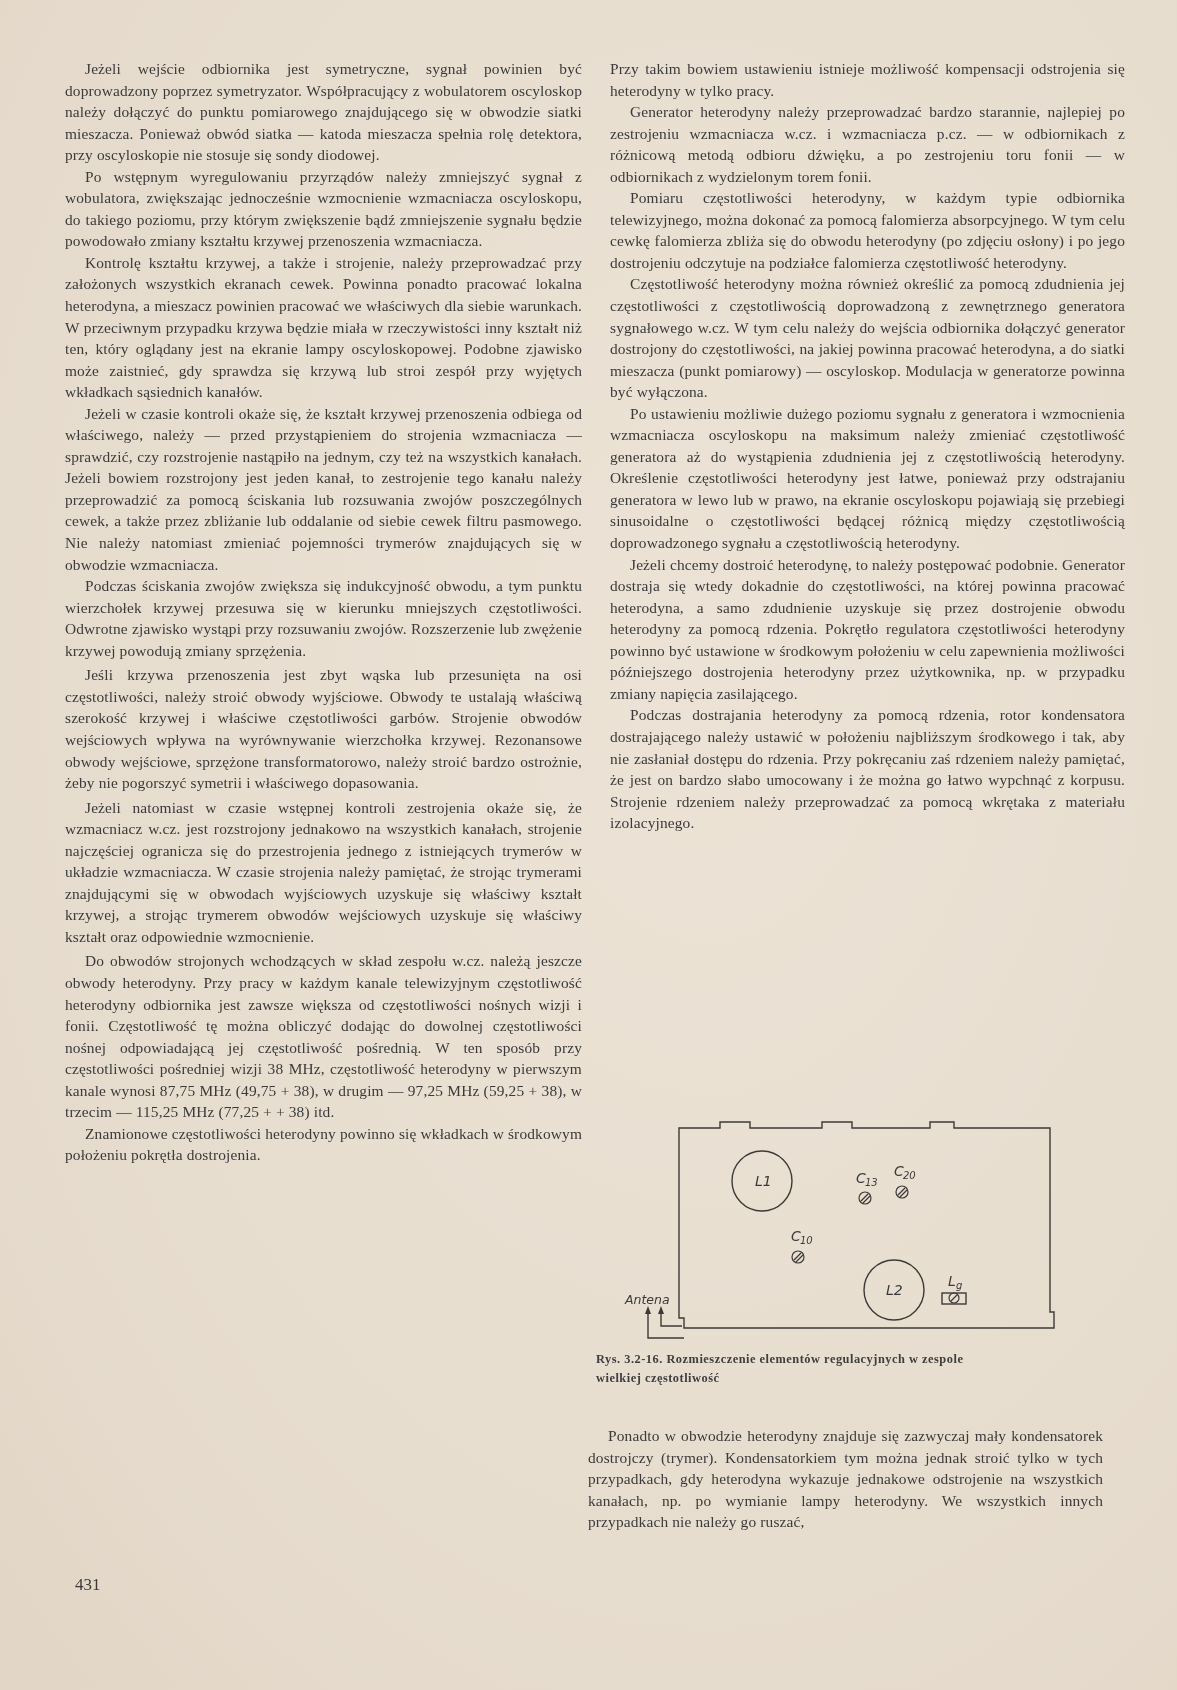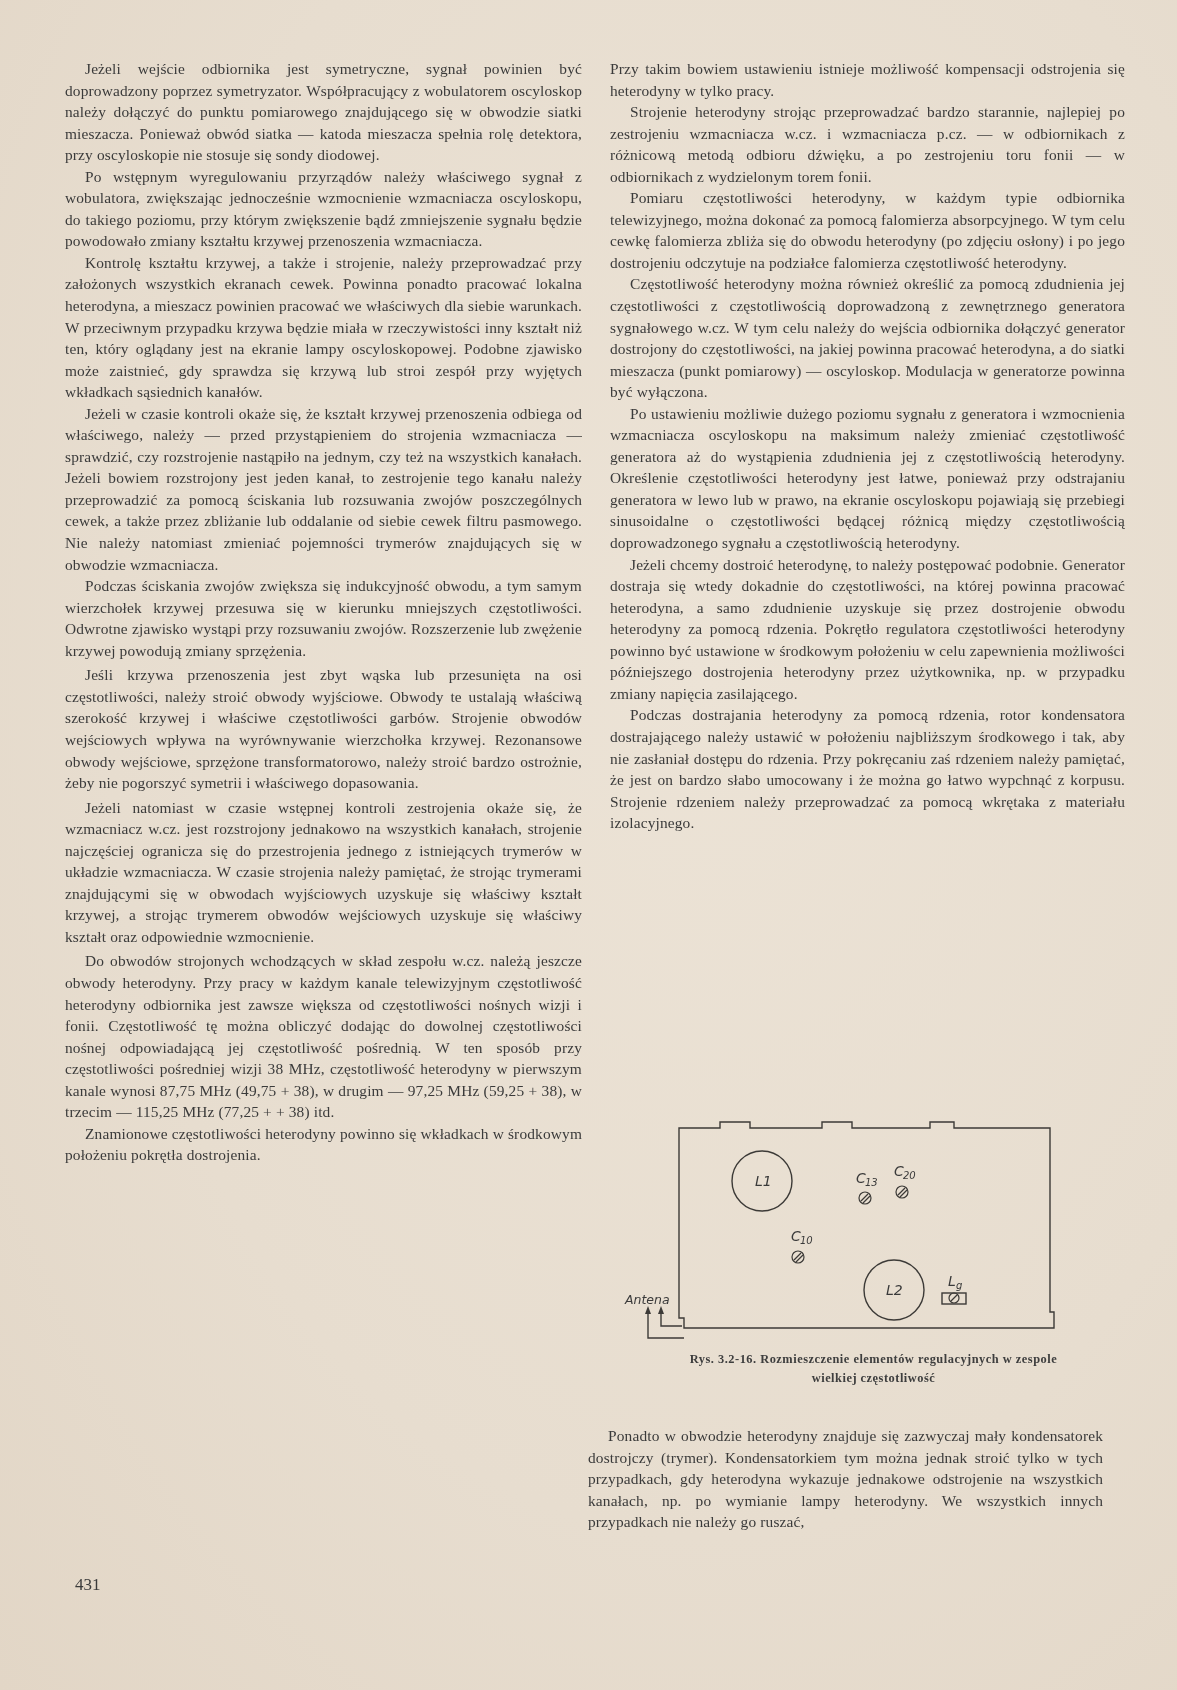--- a/index.html
+++ b/index.html
@@ -26,49 +26,49 @@
   .col-right { left: 610px; top: 58px; width: 515px; }
   .col p { margin: 0; text-indent: 20px; }
   .col p.cont { text-indent: 0; }
   .col p.gap { margin-top: 3px; }
   .figure {
     position: absolute; left: 662px; top: 1128px; width: 395px; height: 220px;
   }
   .figure svg { width: 395px; height: 220px; overflow: visible; }
   .fig-label { font-family: "DejaVu Sans", sans-serif; font-style: italic; fill: #3a3a3a; }
   .caption {
-    position: absolute; left: 616px; top: 1350px; width: 515px;
-    text-align: center; font-weight: bold; font-size: 12.4px; line-height: 19px;
+    position: absolute; left: 596px; top: 1350px; width: 515px;
+    text-align: left; font-weight: bold; font-size: 12.4px; line-height: 19px;
     letter-spacing: 0.5px; color: #3e3e3e;
   }
   .col-right-bottom { left: 588px; top: 1425px; width: 515px; }
   .page-number {
     position: absolute; left: 75px; top: 1575px; font-size: 17px; color: #3a3a3a;
   }
 </style>
 </head>
 <body>
 
 <div class="page">
 
   <div class="col col-left">
     <p>Jeżeli wejście odbiornika jest symetryczne, sygnał powinien być doprowadzony poprzez symetryzator. Współpracujący z wobulatorem oscyloskop należy dołączyć do punktu pomiarowego znajdującego się w obwodzie siatki mieszacza. Ponieważ obwód siatka — katoda mieszacza spełnia rolę detektora, przy oscyloskopie nie stosuje się sondy diodowej.</p>
-    <p>Po wstępnym wyregulowaniu przyrządów należy właściwego sygnał z wobulatora, zwiększając jednocześnie wzmocnienie wzmacniacza oscyloskopu, do takiego poziomu, przy którym zwiększenie bądź zmniejszenie sygnału będzie powodowało zmiany kształtu krzywej przenoszenia wzmacniacza.</p>
+    <p>Po wstępnym wyregulowaniu przyrządów należy zmniejszyć sygnał z wobulatora, zwiększając jednocześnie wzmocnienie wzmacniacza oscyloskopu, do takiego poziomu, przy którym zwiększenie bądź zmniejszenie sygnału będzie powodowało zmiany kształtu krzywej przenoszenia wzmacniacza.</p>
     <p>Kontrolę kształtu krzywej, a także i strojenie, należy przeprowadzać przy założonych wszystkich ekranach cewek. Powinna ponadto pracować lokalna heterodyna, a mieszacz powinien pracować we właściwych dla siebie warunkach. W przeciwnym przypadku krzywa będzie miała w rzeczywistości inny kształt niż ten, który oglądany jest na ekranie lampy oscyloskopowej. Podobne zjawisko może zaistnieć, gdy sprawdza się krzywą lub stroi zespół przy wyjętych wkładkach sąsiednich kanałów.</p>
     <p>Jeżeli w czasie kontroli okaże się, że kształt krzywej przenoszenia odbiega od właściwego, należy — przed przystąpieniem do strojenia wzmacniacza — sprawdzić, czy rozstrojenie nastąpiło na jednym, czy też na wszystkich kanałach. Jeżeli bowiem rozstrojony jest jeden kanał, to zestrojenie tego kanału należy przeprowadzić za pomocą ściskania lub rozsuwania zwojów poszczególnych cewek, a także przez zbliżanie lub oddalanie od siebie cewek filtru pasmowego. Nie należy natomiast zmieniać pojemności trymerów znajdujących się w obwodzie wzmacniacza.</p>
-    <p>Podczas ściskania zwojów zwiększa się indukcyjność obwodu, a tym samym wierzchołek krzywej przesuwa się w kierunku mniejszych częstotliwości. Odwrotne zjawisko wystąpi przy rozsuwaniu zwojów. Rozszerzenie lub zwężenie krzywej powodują zmiany sprzężenia.</p>
+    <p>Podczas ściskania zwojów zwiększa się indukcyjność obwodu, a tym punktu wierzchołek krzywej przesuwa się w kierunku mniejszych częstotliwości. Odwrotne zjawisko wystąpi przy rozsuwaniu zwojów. Rozszerzenie lub zwężenie krzywej powodują zmiany sprzężenia.</p>
     <p class="gap">Jeśli krzywa przenoszenia jest zbyt wąska lub przesunięta na osi częstotliwości, należy stroić obwody wyjściowe. Obwody te ustalają właściwą szerokość krzywej i właściwe częstotliwości garbów. Strojenie obwodów wejściowych wpływa na wyrównywanie wierzchołka krzywej. Rezonansowe obwody wejściowe, sprzężone transformatorowo, należy stroić bardzo ostrożnie, żeby nie pogorszyć symetrii i właściwego dopasowania.</p>
     <p class="gap">Jeżeli natomiast w czasie wstępnej kontroli zestrojenia okaże się, że wzmacniacz w.cz. jest rozstrojony jednakowo na wszystkich kanałach, strojenie najczęściej ogranicza się do przestrojenia jednego z istniejących trymerów w układzie wzmacniacza. W czasie strojenia należy pamiętać, że strojąc trymerami znajdującymi się w obwodach wyjściowych uzyskuje się właściwy kształt krzywej, a strojąc trymerem obwodów wejściowych uzyskuje się właściwy kształt oraz odpowiednie wzmocnienie.</p>
     <p class="gap">Do obwodów strojonych wchodzących w skład zespołu w.cz. należą jeszcze obwody heterodyny. Przy pracy w każdym kanale telewizyjnym częstotliwość heterodyny odbiornika jest zawsze większa od częstotliwości nośnych wizji i fonii. Częstotliwość tę można obliczyć dodając do dowolnej częstotliwości nośnej odpowiadającą jej częstotliwość pośrednią. W ten sposób przy częstotliwości pośredniej wizji 38 MHz, częstotliwość heterodyny w pierwszym kanale wynosi 87,75 MHz (49,75 + 38), w drugim — 97,25 MHz (59,25 + 38), w trzecim — 115,25 MHz (77,25 + + 38) itd.</p>
     <p>Znamionowe częstotliwości heterodyny powinno się wkładkach w środkowym położeniu pokrętła dostrojenia.</p>
   </div>
 
   <div class="col col-right">
     <p class="cont">Przy takim bowiem ustawieniu istnieje możliwość kompensacji odstrojenia się heterodyny w tylko pracy.</p>
-    <p>Strojenie heterodyny strojąc przeprowadzać bardzo starannie, najlepiej po zestrojeniu wzmacniacza w.cz. i wzmacniacza p.cz. — w odbiornikach z różnicową metodą odbioru dźwięku, a po zestrojeniu toru fonii — w odbiornikach z wydzielonym torem fonii.</p>
+    <p>Generator heterodyny należy przeprowadzać bardzo starannie, najlepiej po zestrojeniu wzmacniacza w.cz. i wzmacniacza p.cz. — w odbiornikach z różnicową metodą odbioru dźwięku, a po zestrojeniu toru fonii — w odbiornikach z wydzielonym torem fonii.</p>
     <p>Pomiaru częstotliwości heterodyny, w każdym typie odbiornika telewizyjnego, można dokonać za pomocą falomierza absorpcyjnego. W tym celu cewkę falomierza zbliża się do obwodu heterodyny (po zdjęciu osłony) i po jego dostrojeniu odczytuje na podziałce falomierza częstotliwość heterodyny.</p>
     <p>Częstotliwość heterodyny można również określić za pomocą zdudnienia jej częstotliwości z częstotliwością doprowadzoną z zewnętrznego generatora sygnałowego w.cz. W tym celu należy do wejścia odbiornika dołączyć generator dostrojony do częstotliwości, na jakiej powinna pracować heterodyna, a do siatki mieszacza (punkt pomiarowy) — oscyloskop. Modulacja w generatorze powinna być wyłączona.</p>
     <p>Po ustawieniu możliwie dużego poziomu sygnału z generatora i wzmocnienia wzmacniacza oscyloskopu na maksimum należy zmieniać częstotliwość generatora aż do wystąpienia zdudnienia jej z częstotliwością heterodyny. Określenie częstotliwości heterodyny jest łatwe, ponieważ przy odstrajaniu generatora w lewo lub w prawo, na ekranie oscyloskopu pojawiają się przebiegi sinusoidalne o częstotliwości będącej różnicą między częstotliwością doprowadzonego sygnału a częstotliwością heterodyny.</p>
     <p>Jeżeli chcemy dostroić heterodynę, to należy postępować podobnie. Generator dostraja się wtedy dokadnie do częstotliwości, na której powinna pracować heterodyna, a samo zdudnienie uzyskuje się przez dostrojenie obwodu heterodyny za pomocą rdzenia. Pokrętło regulatora częstotliwości heterodyny powinno być ustawione w środkowym położeniu w celu zapewnienia możliwości późniejszego dostrojenia heterodyny przez użytkownika, np. w przypadku zmiany napięcia zasilającego.</p>
     <p>Podczas dostrajania heterodyny za pomocą rdzenia, rotor kondensatora dostrajającego należy ustawić w położeniu najbliższym środkowego i tak, aby nie zasłaniał dostępu do rdzenia. Przy pokręcaniu zaś rdzeniem należy pamiętać, że jest on bardzo słabo umocowany i że można go łatwo wypchnąć z korpusu. Strojenie rdzeniem należy przeprowadzać za pomocą wkrętaka z materiału izolacyjnego.</p>
   </div>
 
   <div class="figure">
     <svg viewBox="0 0 395 220">
       <g fill="none" stroke="#3c3a37" stroke-width="1.4">

